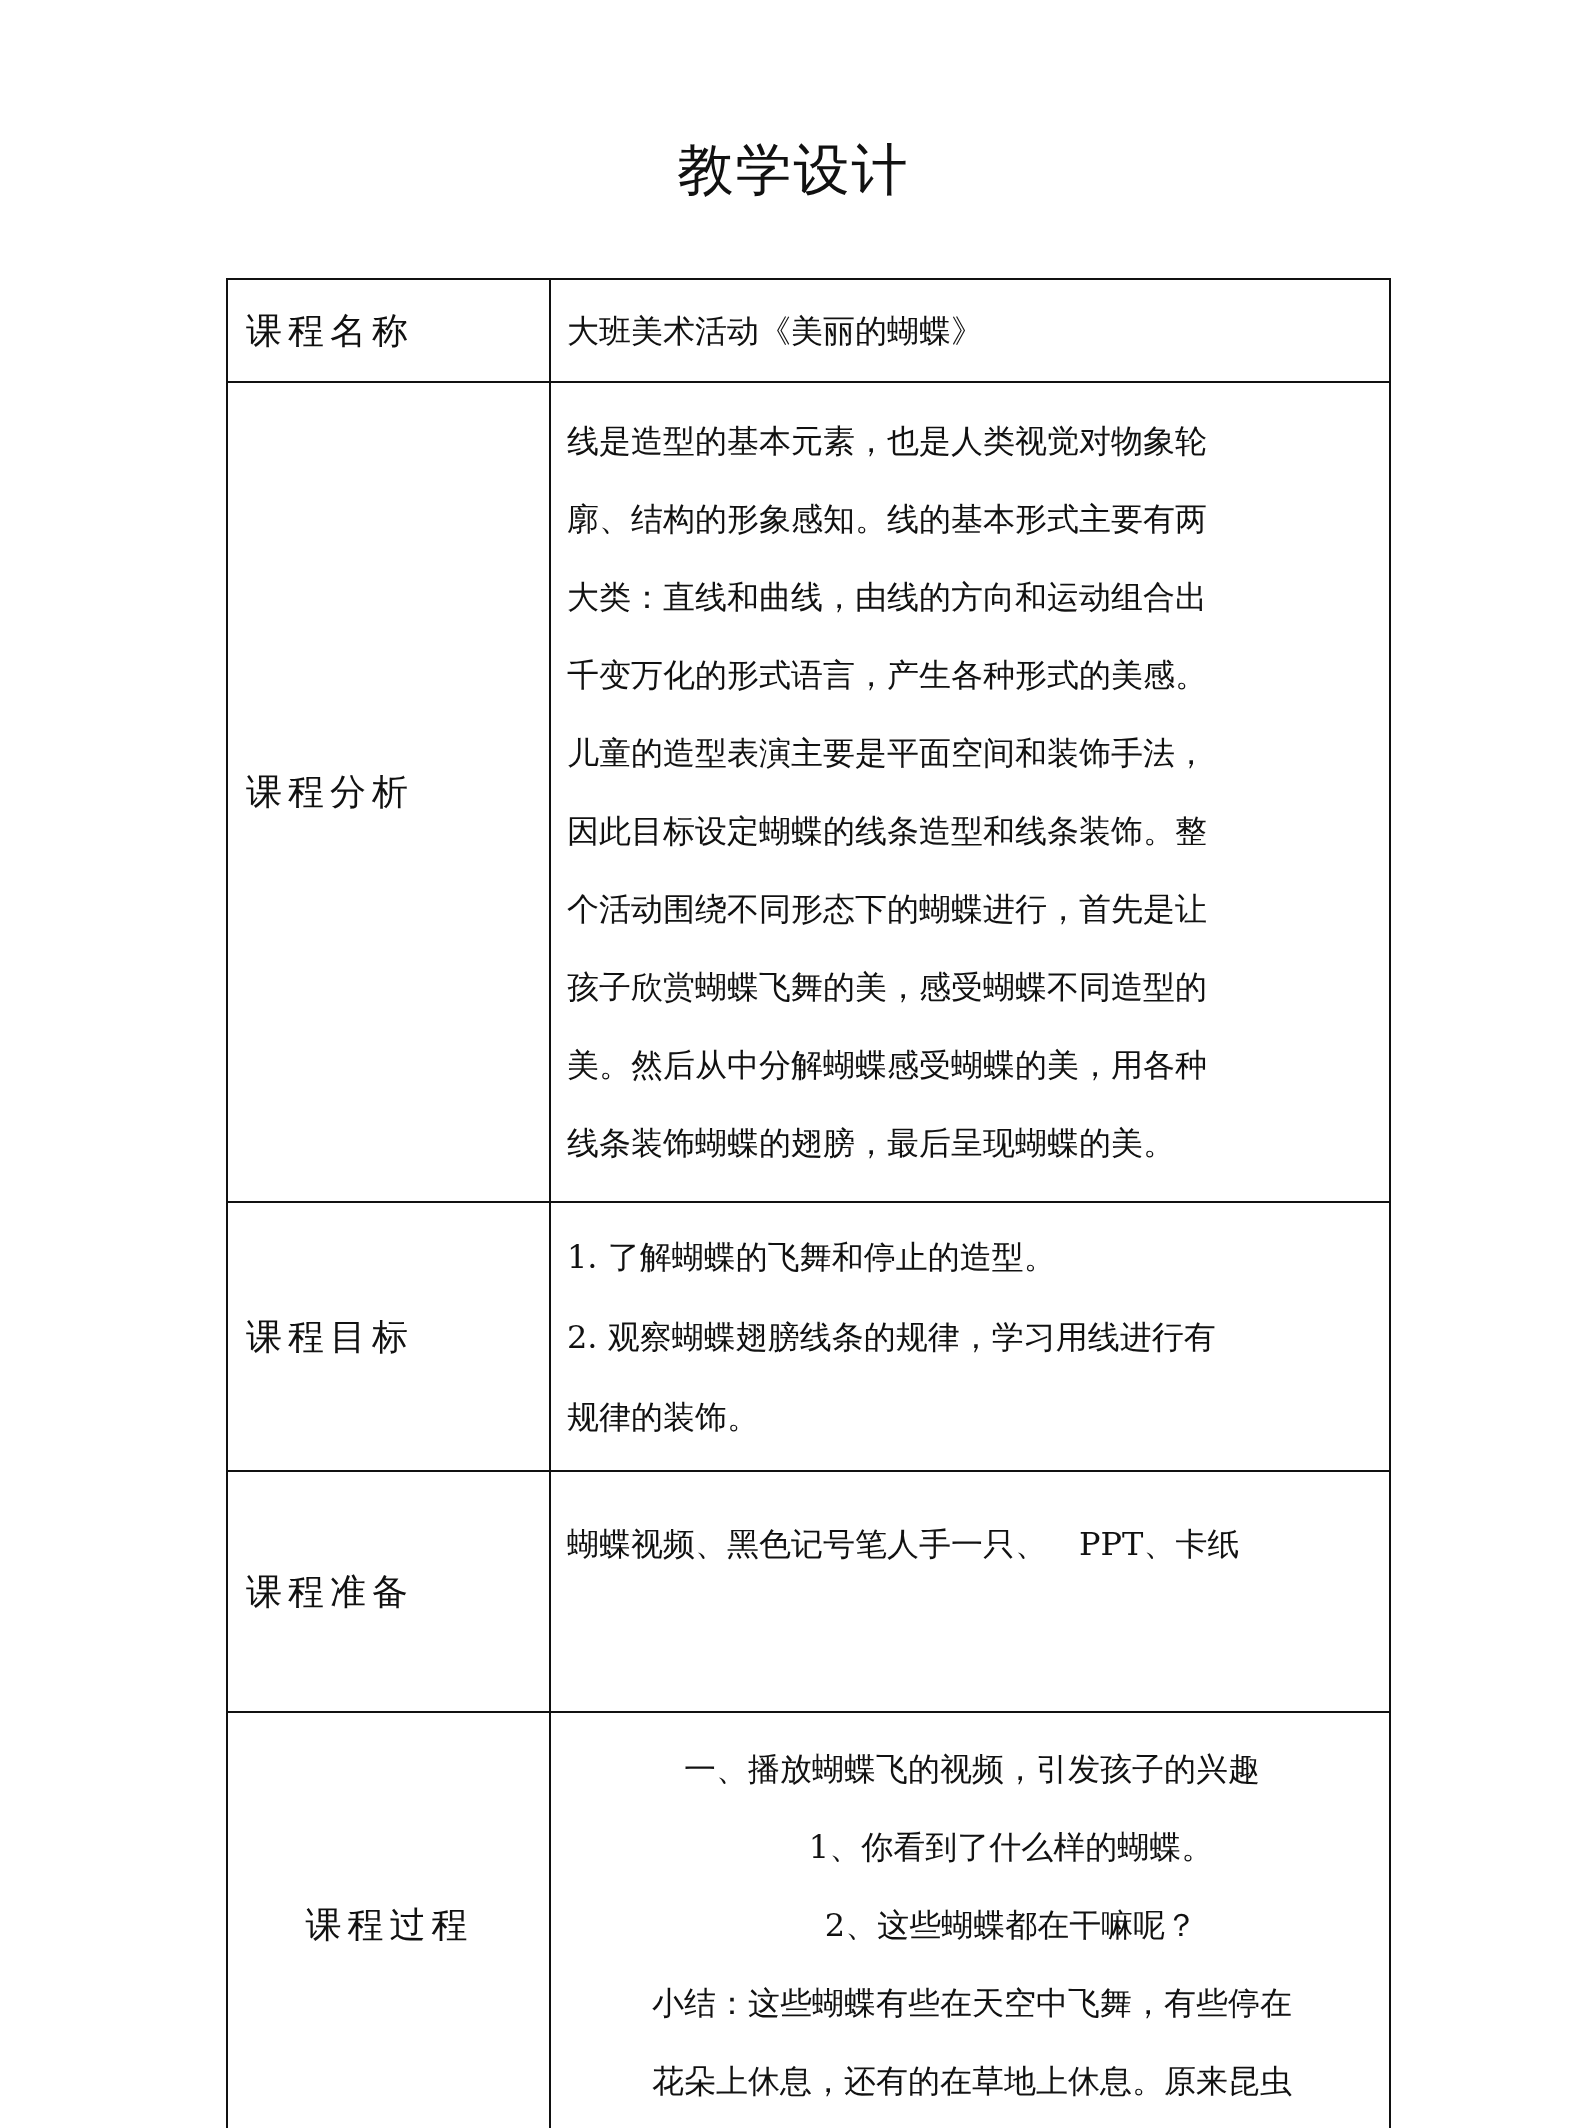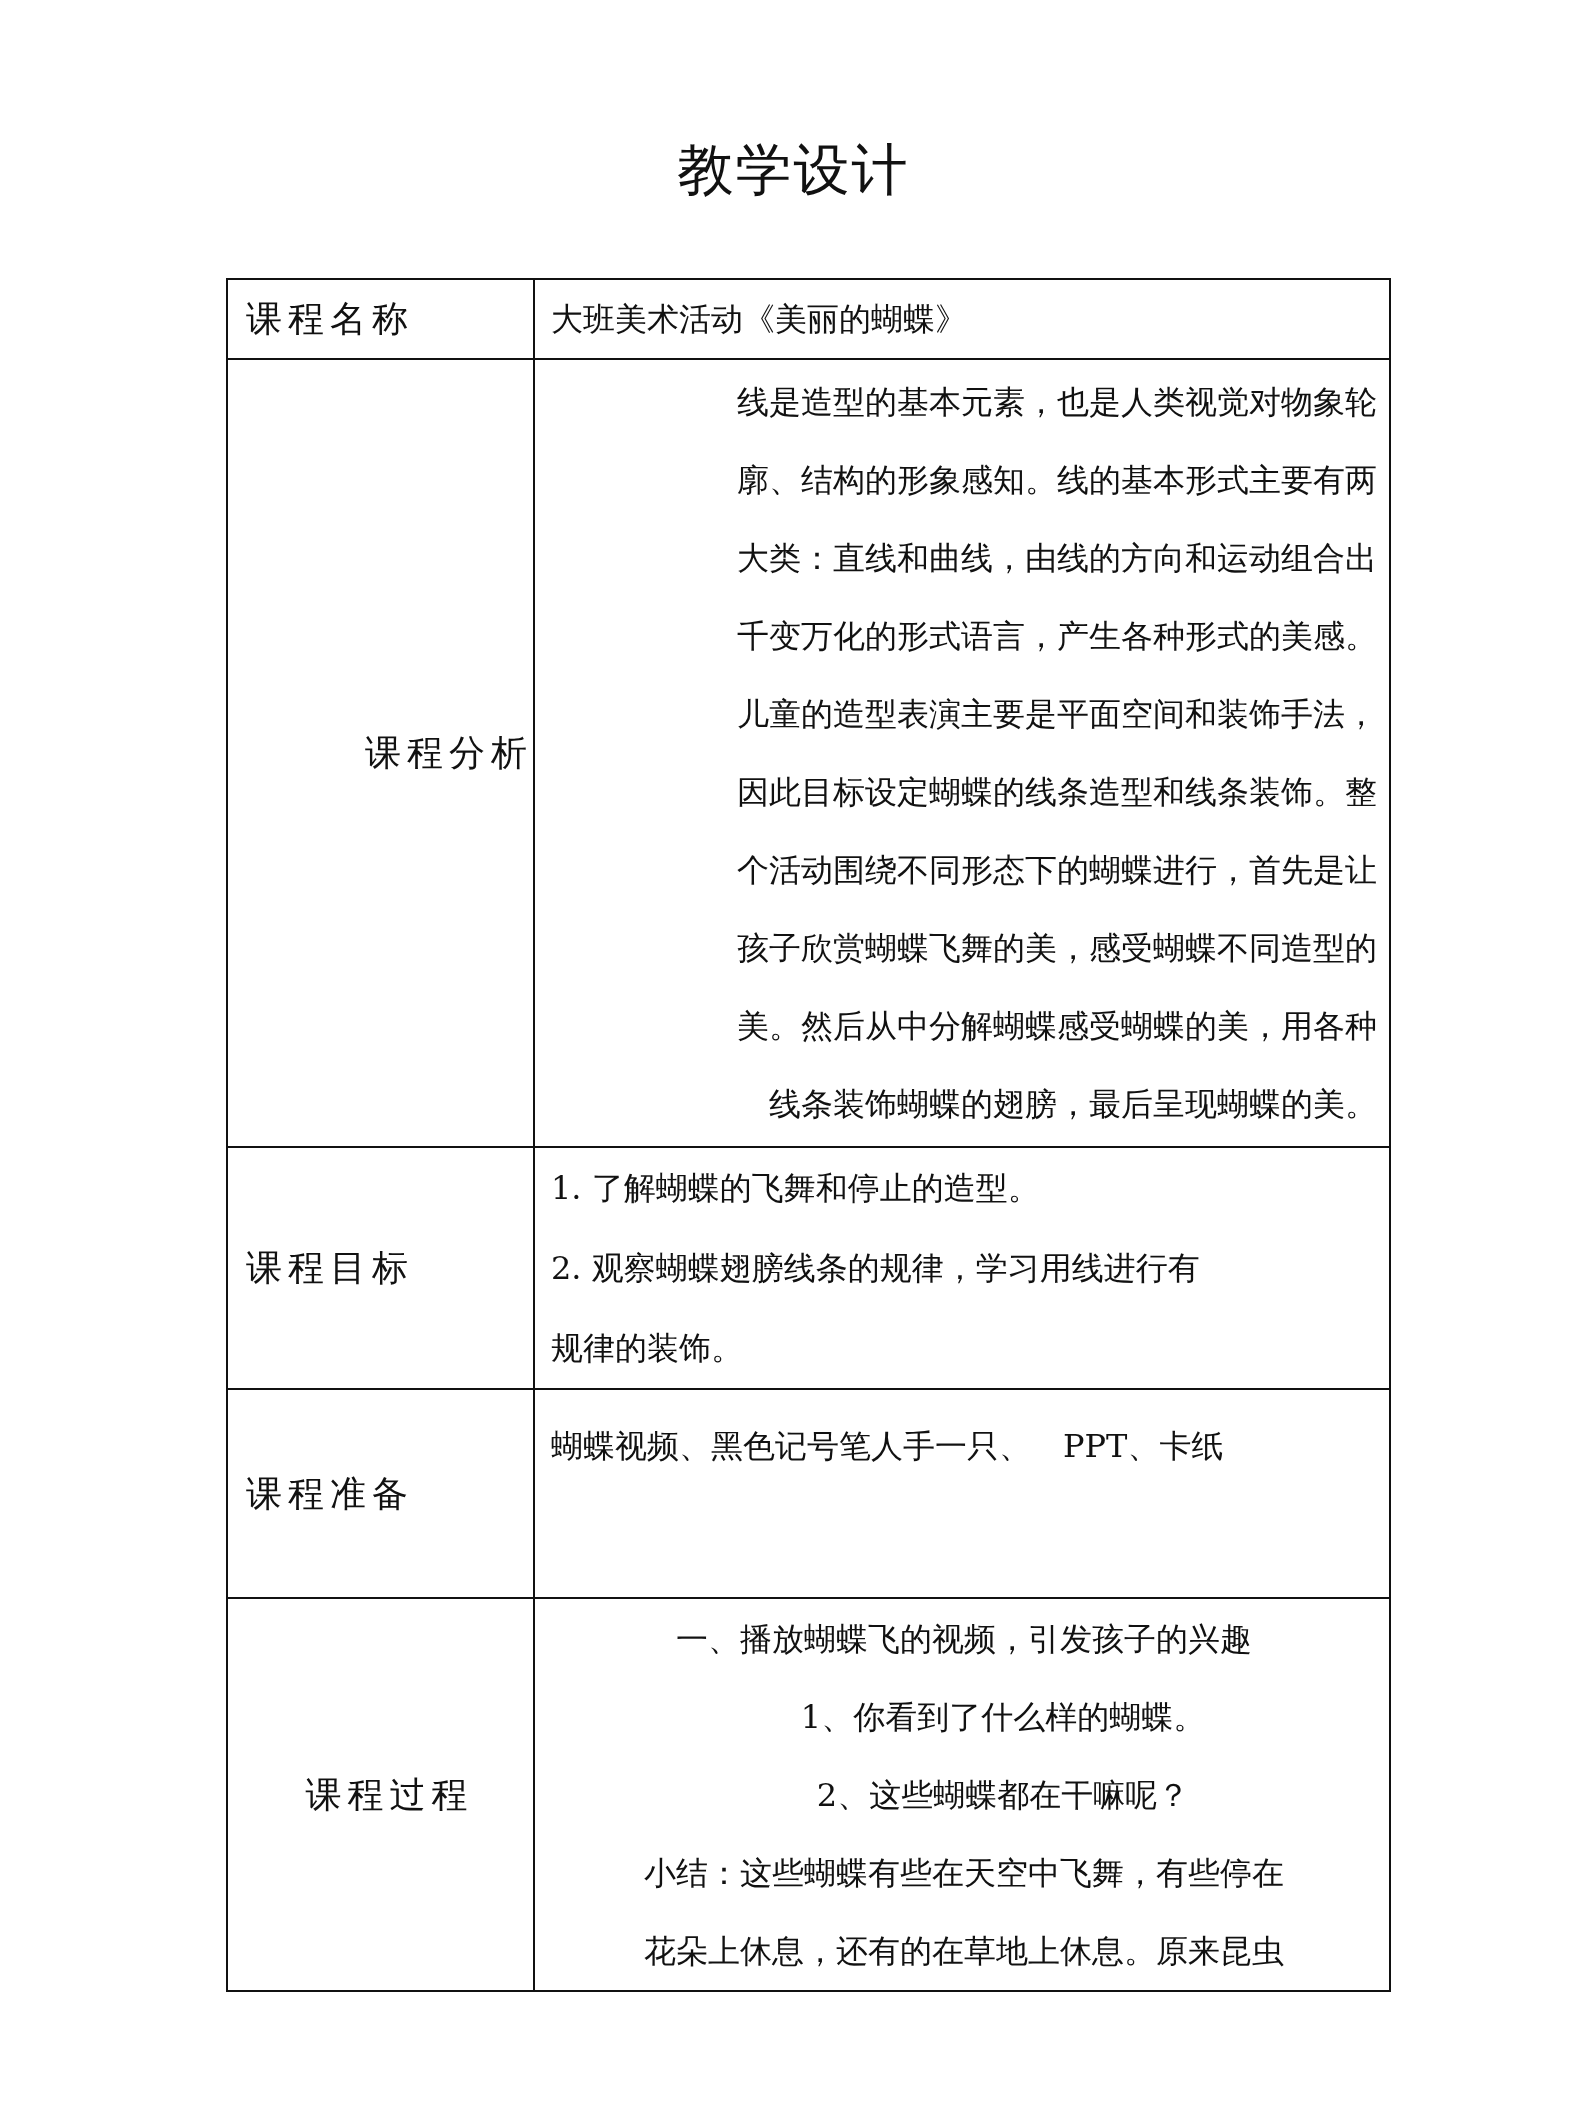--- a/index.html
+++ b/index.html
@@ -29,36 +29,36 @@
       position: absolute;
       left: 226px;
       top: 278px;
       width: 1165px;
       border-collapse: collapse;
       table-layout: fixed;
     }
     table.lesson-table td {
       border: 2px solid #111111;
       vertical-align: middle;
-      padding: 0;
+      padding: 16px;
     }
     td.label-cell {
       width: 287px;
       font-size: 36px;
       letter-spacing: 6px;
       padding-left: 18px !important;
       line-height: 48px;
     }
     td.content-cell {
       font-size: 32px;
       line-height: 78px;
       padding: 0 12px 0 16px !important;
     }
     .row-name td { height: 69px; }
-    .row-analysis td { height: 786px; text-align: right; }
+    .row-analysis td { height: 786px; }
     .row-goals td { height: 235px; margin-top: 9px; }
     .row-prep td { height: 207px; }
     .row-process td { height: 391px; text-align: center; }
     .line {
       display: block;
       white-space: nowrap;
       overflow: hidden;
     }
     .analysis-block { padding-top: 0; }
     .goals-block { line-height: 80px; }

